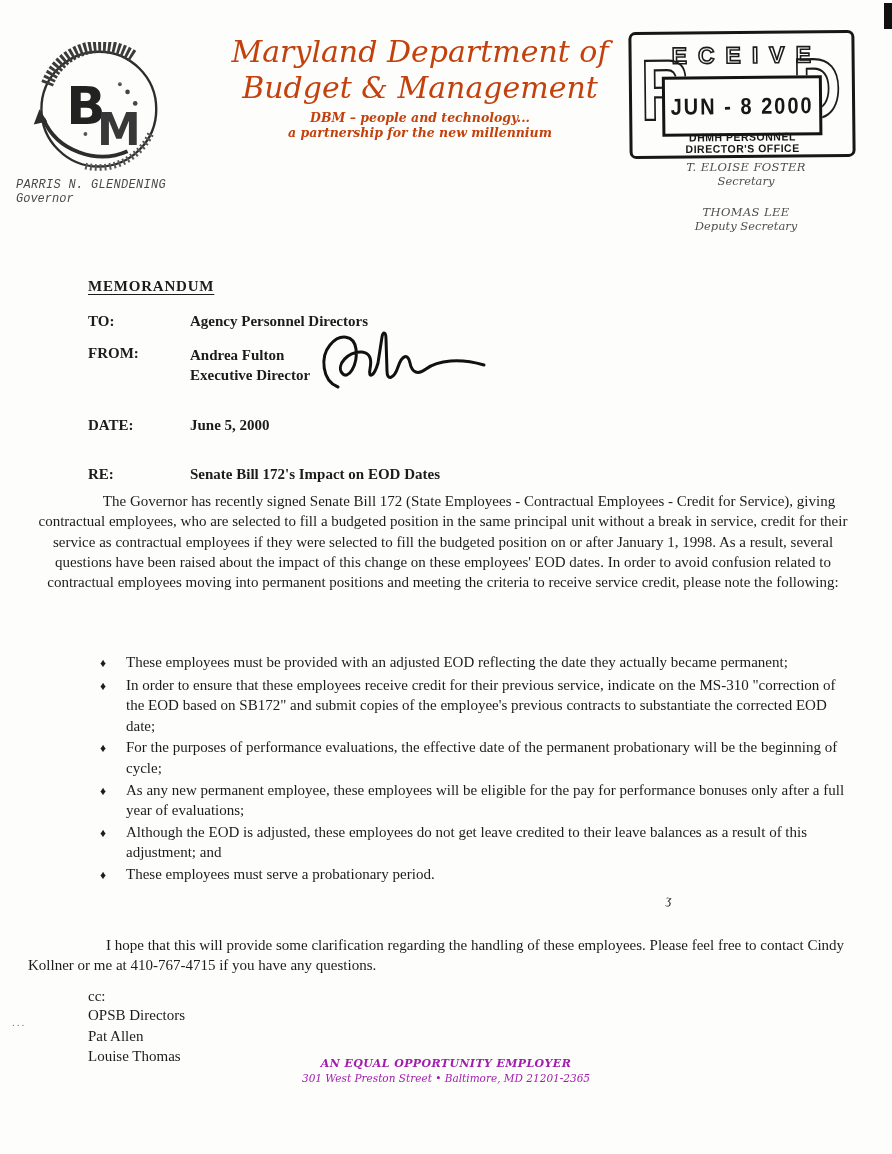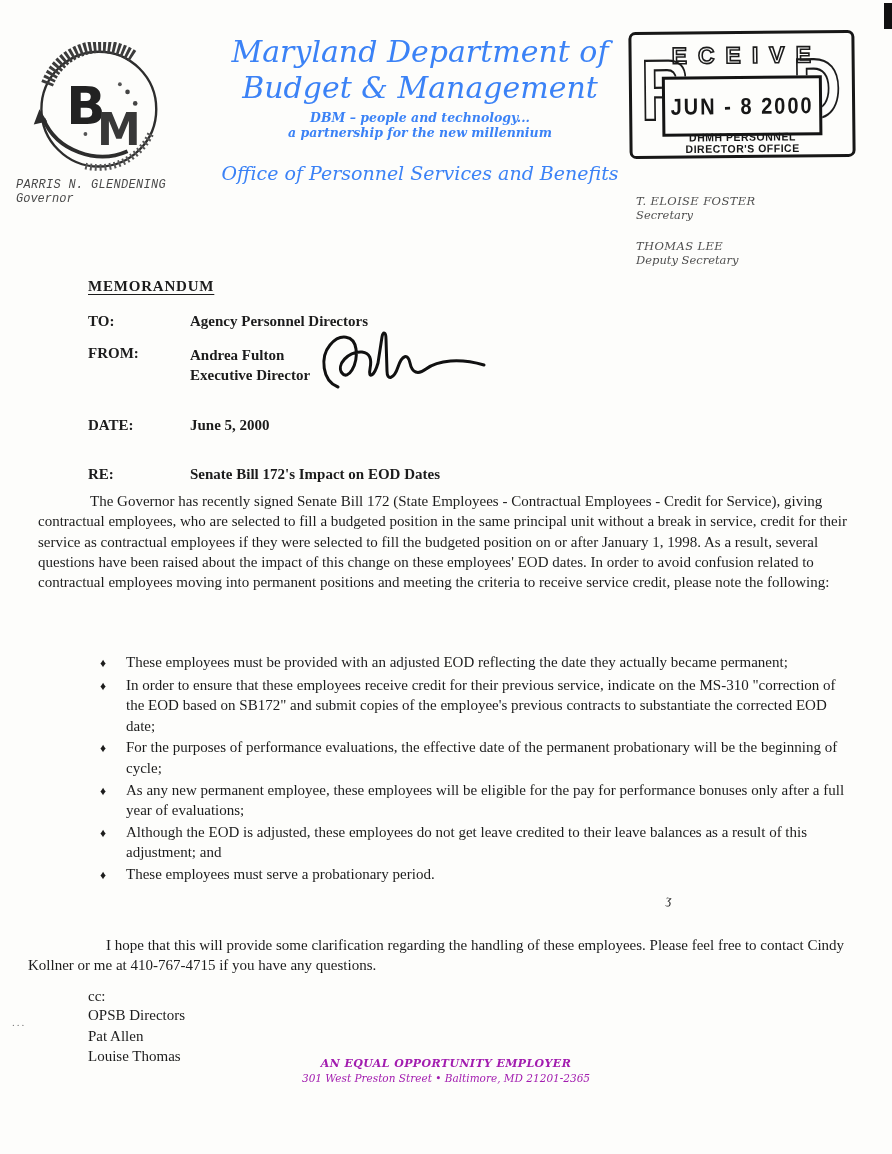--- a/index.html
+++ b/index.html
@@ -13,28 +13,28 @@
   }
   .abs { position:absolute; }
 
   
   .seal { left:28px; top:42px; }
   .gov-block { left:16px; top:178px; width:180px; color:#4a4a4a;
     font-family:Liberation Mono, monospace; font-style:italic; font-size:12px; line-height:14px; }
   .gov-name { letter-spacing:0.3px; }
 
   .title-block { left:210px; top:34px; width:420px; text-align:center;
-    font-family:"DejaVu Serif", serif; font-style:italic; color:#3b82f6; }
+    font-family:"DejaVu Serif", serif; font-style:italic; color:#c2410c; }
   .title-l1 { font-size:30px; line-height:36px; font-weight:500; }
   .title-l2 { font-size:30px; line-height:36px; font-weight:500; }
   .tagline1 { font-size:12.5px; font-weight:bold; margin-top:4px; line-height:15px; }
   .tagline2 { font-size:12.5px; font-weight:bold; line-height:15px; }
   .office-line { font-size:19px; margin-top:22px; }
 
-  .officials { right:36px; top:194px; width:220px; text-align:left;
+  .officials { right:36px; top:160px; width:220px; text-align:center;
     font-family:"DejaVu Serif", serif; font-style:italic; color:#4f4f4f; font-size:11.5px; line-height:14px; }
   .officials .name { letter-spacing:0.4px; }
   .officials .gap { height:17px; }
 
   
   .stamp { left:629px; top:31px; width:226px; height:127px;
     border:3px solid #171717; border-radius:7px; transform:rotate(-0.6deg);
     font-family:"Liberation Sans", sans-serif; color:#171717; }
   .stamp-big {
     position:absolute; font-size:86px; font-weight:bold; line-height:86px;
@@ -62,22 +62,22 @@
   .frow { display:flex; }
   .flabel { width:102px; font-weight:bold; flex:none; }
   .fvalue { font-weight:bold; }
   .row-to   { margin-bottom:15px; }
   .row-from { margin-bottom:32px; position:relative; }
   .row-date { margin-bottom:32px; }
   .fvalue .line { line-height:20px; }
   .signature { position:absolute; left:230px; top:-18px; }
 
   
-  .para1 { left:38px; top:491px; width:826px; font-size:15px; line-height:20.3px;
-    text-indent:52px; text-align:left; }
+  .para1 { left:30px; top:491px; width:826px; font-size:15px; line-height:20.3px;
+    text-indent:52px; text-align:center; }
   .bullets { left:100px; top:652px; width:748px; font-size:15px; }
   .bullet { display:flex; line-height:20.6px; margin-bottom:1px; }
   .bmark { flex:none; width:26px; font-size:12px; padding-top:1px; }
   .closing { left:28px; top:935px; width:832px; font-size:15px; line-height:20.3px; text-indent:78px; }
 
   .cc { left:88px; top:988px; font-size:15px; display:flex;flex-direction:column; }
   .cc-label { width:72px; }
   .cc-names div { line-height:20.5px; }
 
   
@@ -114,21 +114,20 @@
 <div class="abs gov-block">
   <div class="gov-name">PARRIS N. GLENDENING</div>
   <div>Governor</div>
 </div>
 
 <div class="abs title-block">
   <div class="title-l1">Maryland Department of</div>
   <div class="title-l2">Budget &amp; Management</div>
   <div class="tagline1">DBM – people and technology...</div>
   <div class="tagline2">a partnership for the new millennium</div>
-  <div class="office-line">Office of Personnel Services and Benefits</div>
 </div>
 
 <div class="abs stamp">
   <div class="stamp-big left">R</div>
   <div class="stamp-small">ECEIVE</div>
   <div class="stamp-big right">D</div>
   <div class="stamp-datebox">
     <span class="stamp-date">JUN - 8 2000</span>
   </div>
   <div class="stamp-office">

